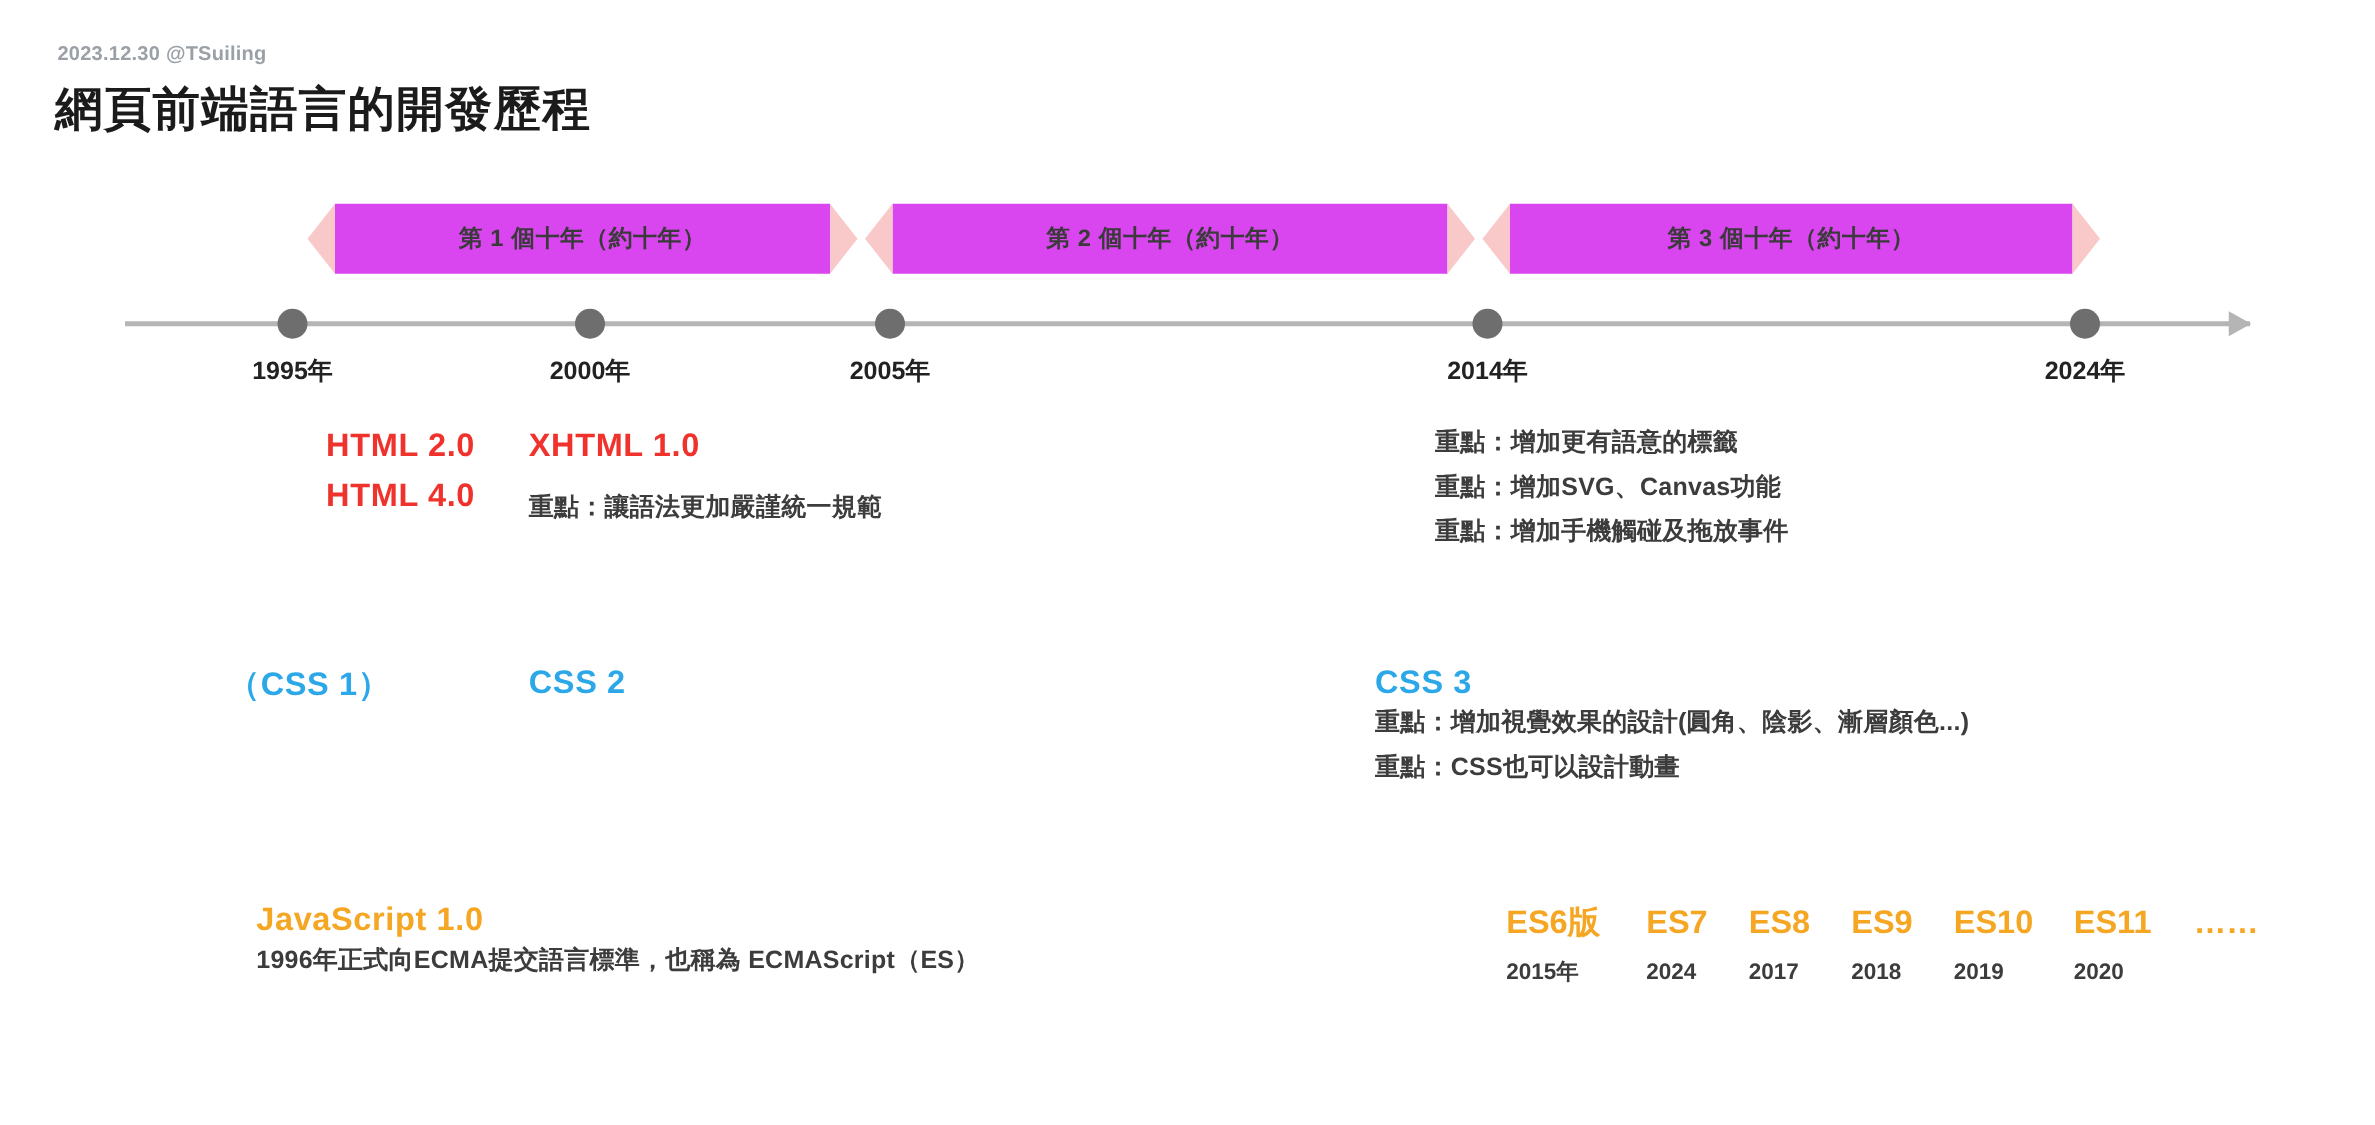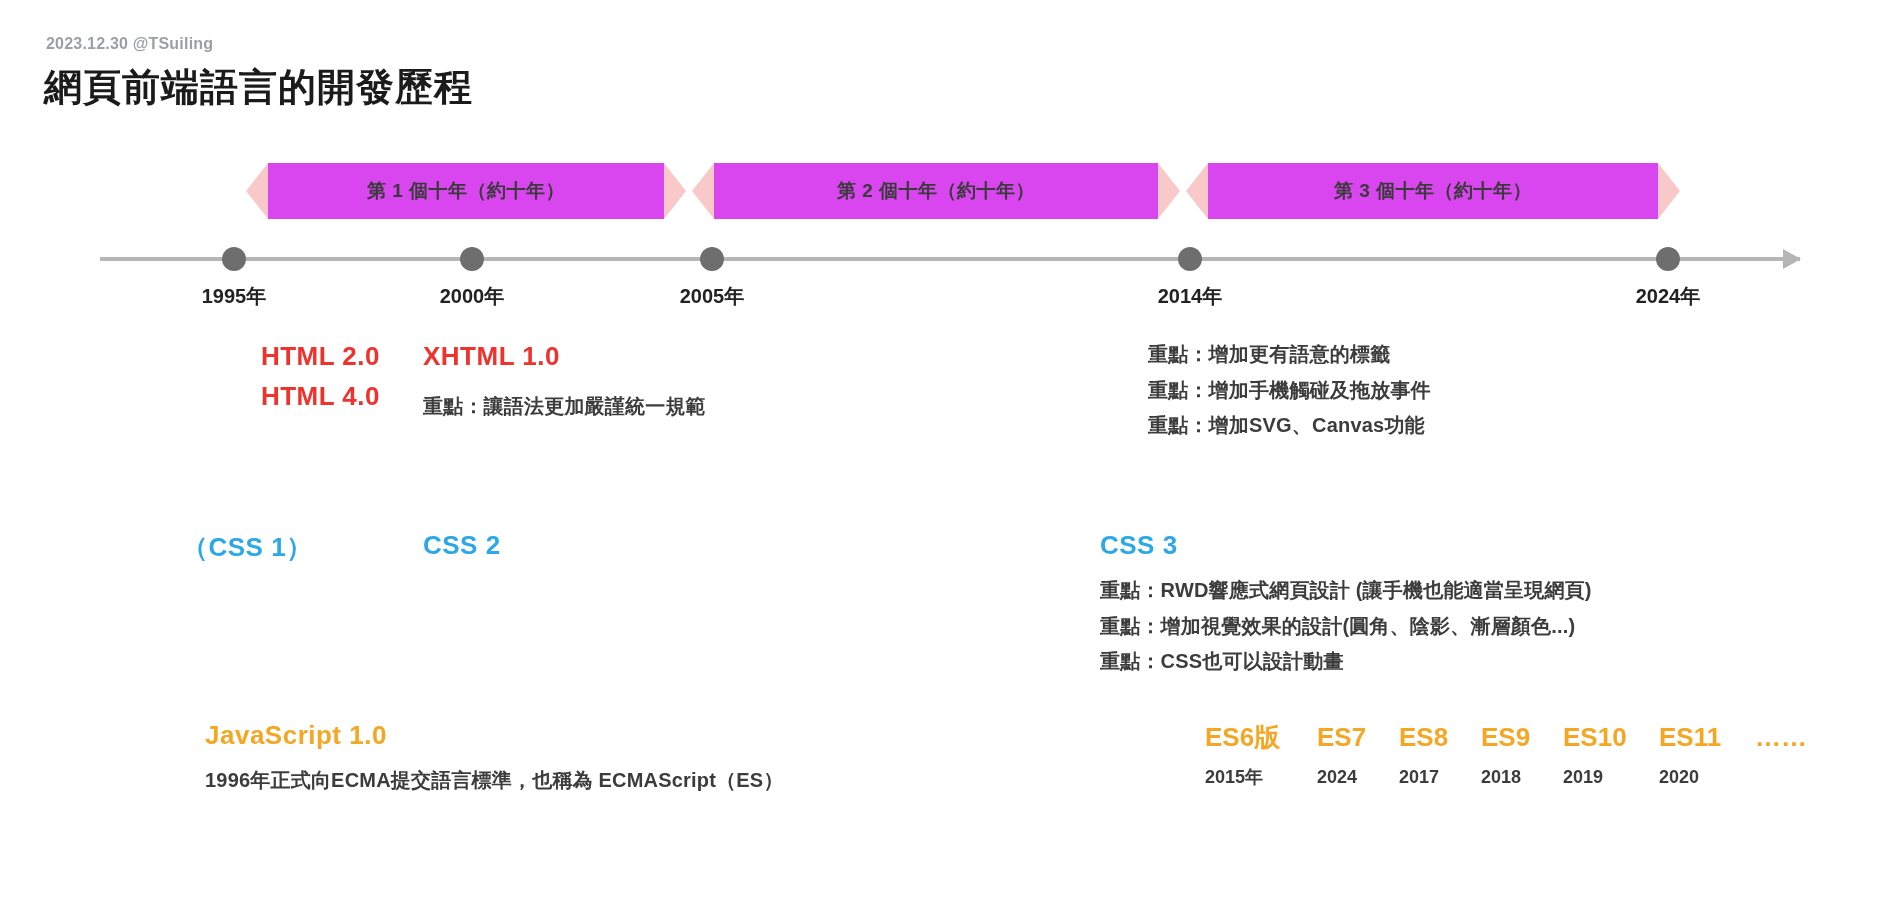--- a/index.html
+++ b/index.html
@@ -218,42 +218,41 @@
   <div class="head-red right">HTML 4.0</div>
 </div>
 
 <div class="block" style="left:423px;top:337px;">
   <div class="head-red">XHTML 1.0</div>
   <div class="note" style="margin-top:12px;">重點：讓語法更加嚴謹統一規範</div>
 </div>
 
 <div class="block" style="left:1148px;top:337px;">
   <div class="note" style="margin-top:0;">重點：增加更有語意的標籤</div>
+  <div class="note">重點：增加SVG、Canvas功能</div>
   <div class="note">重點：增加手機觸碰及拖放事件</div>
-  <div class="note">重點：增加SVG、Canvas功能</div>
 </div>
 
 <div class="block" style="left:182px;top:530px;">
   <div class="head-blue">（CSS 1）</div>
 </div>
 
 <div class="block" style="left:423px;top:530px;">
   <div class="head-blue">CSS 2</div>
 </div>
 
 <div class="block" style="left:1100px;top:530px;">
   <div class="head-blue">CSS 3</div>
-  <div class="note" style="margin-top:12px;">重點：RWD響應式網頁設計 (讓手機也能適當呈現網頁)</div>
   <div class="note">重點：增加視覺效果的設計(圓角、陰影、漸層顏色...)</div>
   <div class="note">重點：CSS也可以設計動畫</div>
 </div>
 
 <div class="block" style="left:205px;top:720px;">
   <div class="head-orange">JavaScript 1.0</div>
-  <div class="note" style="margin-top:12px;">1996年正式向ECMA提交語言標準，也稱為 ECMAScript（ES）</div>
+  <div class="note" style="">1996年正式向ECMA提交語言標準，也稱為 ECMAScript（ES）</div>
 </div>
 
 <div class="block" style="left:1205px;top:720px;">
   <div class="es-row">
     <span class="es-item" style="width:112px;">ES6版</span>
     <span class="es-item" style="width:82px;">ES7</span>
     <span class="es-item" style="width:82px;">ES8</span>
     <span class="es-item" style="width:82px;">ES9</span>
     <span class="es-item" style="width:96px;">ES10</span>
     <span class="es-item" style="width:96px;">ES11</span>

